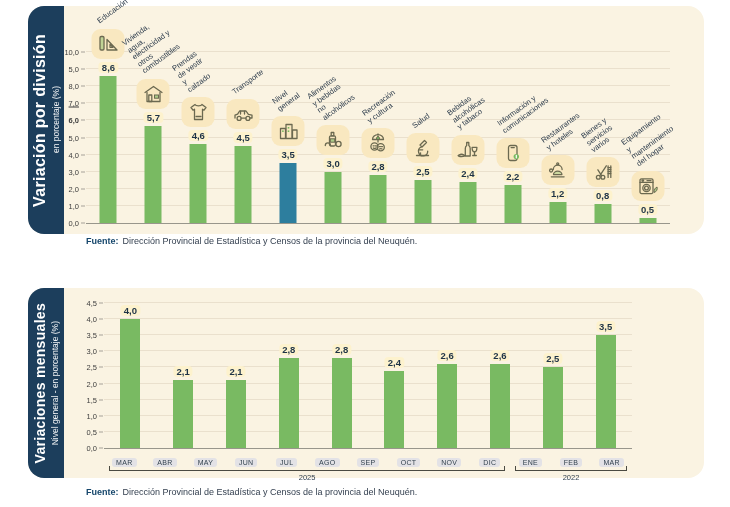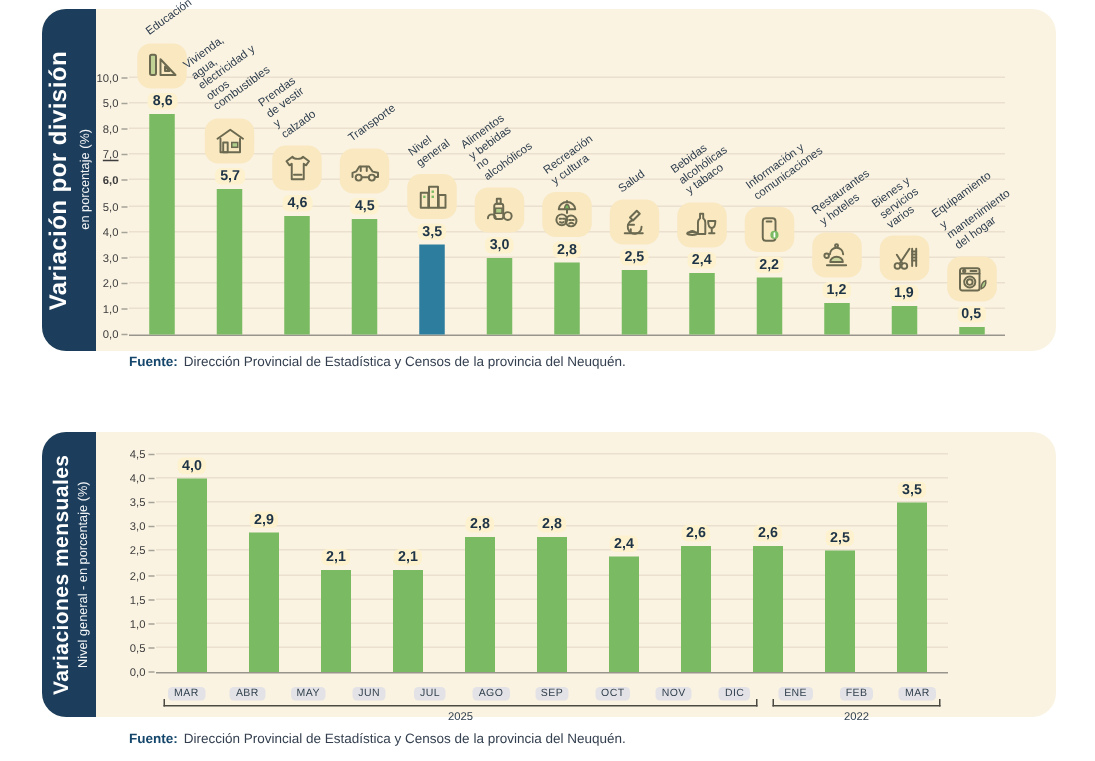--- a/index.html
+++ b/index.html
@@ -278,21 +278,21 @@
                 <path d="M8 15.6 a4.2 3.4 0 0 1 8.4 0 Z" fill="#79ba62" fill-opacity="0.35" stroke="#6b6950" stroke-width="1.3" stroke-linecap="round" stroke-linejoin="round"></path>
                 <path d="M5.8 17.8 h12.8" fill="none" stroke="#6b6950" stroke-width="1.3" stroke-linecap="round" stroke-linejoin="round"></path>
                 <circle cx="5.6" cy="11.5" r="1.5" fill="none" stroke="#6b6950" stroke-width="1.3" stroke-linecap="round" stroke-linejoin="round"></circle>
               </svg>
             </div>
             <span class="cat-label" style="bottom: calc(12% + 50px);">Restaurantes
 y hoteles</span>
           </div>
           <div class="col">
             <div class="bar" style="height: 11%; background: rgb(121, 186, 98);"></div>
-            <span class="value-label" style="bottom: calc(11% + 3px);">1,9</span>
+            <span class="value-label" style="bottom: calc(11% + 3px);">0,8</span>
             <div class="iconbox" style="bottom: calc(11% + 17px);">
               <svg class="cat-icon" width="24" height="22" viewBox="0 0 24 22">
                 <circle cx="7.8" cy="16.3" r="1.9" fill="none" stroke="#6b6950" stroke-width="1.3" stroke-linecap="round" stroke-linejoin="round"></circle>
                 <circle cx="12.4" cy="16.3" r="1.9" fill="none" stroke="#6b6950" stroke-width="1.3" stroke-linecap="round" stroke-linejoin="round"></circle>
                 <path d="M9.2 14.8 L15.8 4.8" fill="none" stroke="#6b6950" stroke-width="1.3" stroke-linecap="round" stroke-linejoin="round"></path>
                 <path d="M11.2 14.8 L7.4 8.8" fill="none" stroke="#6b6950" stroke-width="1.3" stroke-linecap="round" stroke-linejoin="round"></path>
                 <path d="M17.6 4.8 v11.6 M20.3 4.8 v11.6" fill="none" stroke="#6b6950" stroke-width="1.3" stroke-linecap="round" stroke-linejoin="round"></path>
                 <path d="M17.6 6.6 h2.7 M17.6 8.6 h2.7 M17.6 10.6 h2.7 M17.6 12.6 h2.7" fill="none" stroke="#6b6950" stroke-width="1.3" stroke-linecap="round" stroke-linejoin="round"></path>
               </svg>
             </div>
@@ -358,24 +358,20 @@
         <span class="ytick-dash" style="bottom: 88.8889%;"></span>
         <div class="gridline" style="bottom: 100%;"></div>
         <span class="ytick-label" style="bottom: 100%;">4,5</span>
         <span class="ytick-dash" style="bottom: 100%;"></span>
         <div class="cols">
           <div class="col">
             <div class="bar" style="height: 88.8889%; background: rgb(121, 186, 98);"></div>
             <span class="value-label" style="bottom: calc(88.8889% + 3px);">4,0</span>
           </div>
           <div class="col">
-            <div class="bar" style="height: 64.4444%; background: rgb(121, 186, 98);"></div>
-            <span class="value-label" style="bottom: calc(64.4444% + 3px);">2,9</span>
-          </div>
-          <div class="col">
             <div class="bar" style="height: 46.6667%; background: rgb(121, 186, 98);"></div>
             <span class="value-label" style="bottom: calc(46.6667% + 3px);">2,1</span>
           </div>
           <div class="col">
             <div class="bar" style="height: 46.6667%; background: rgb(121, 186, 98);"></div>
             <span class="value-label" style="bottom: calc(46.6667% + 3px);">2,1</span>
           </div>
           <div class="col">
             <div class="bar" style="height: 62.2222%; background: rgb(121, 186, 98);"></div>
             <span class="value-label" style="bottom: calc(62.2222% + 3px);">2,8</span>

